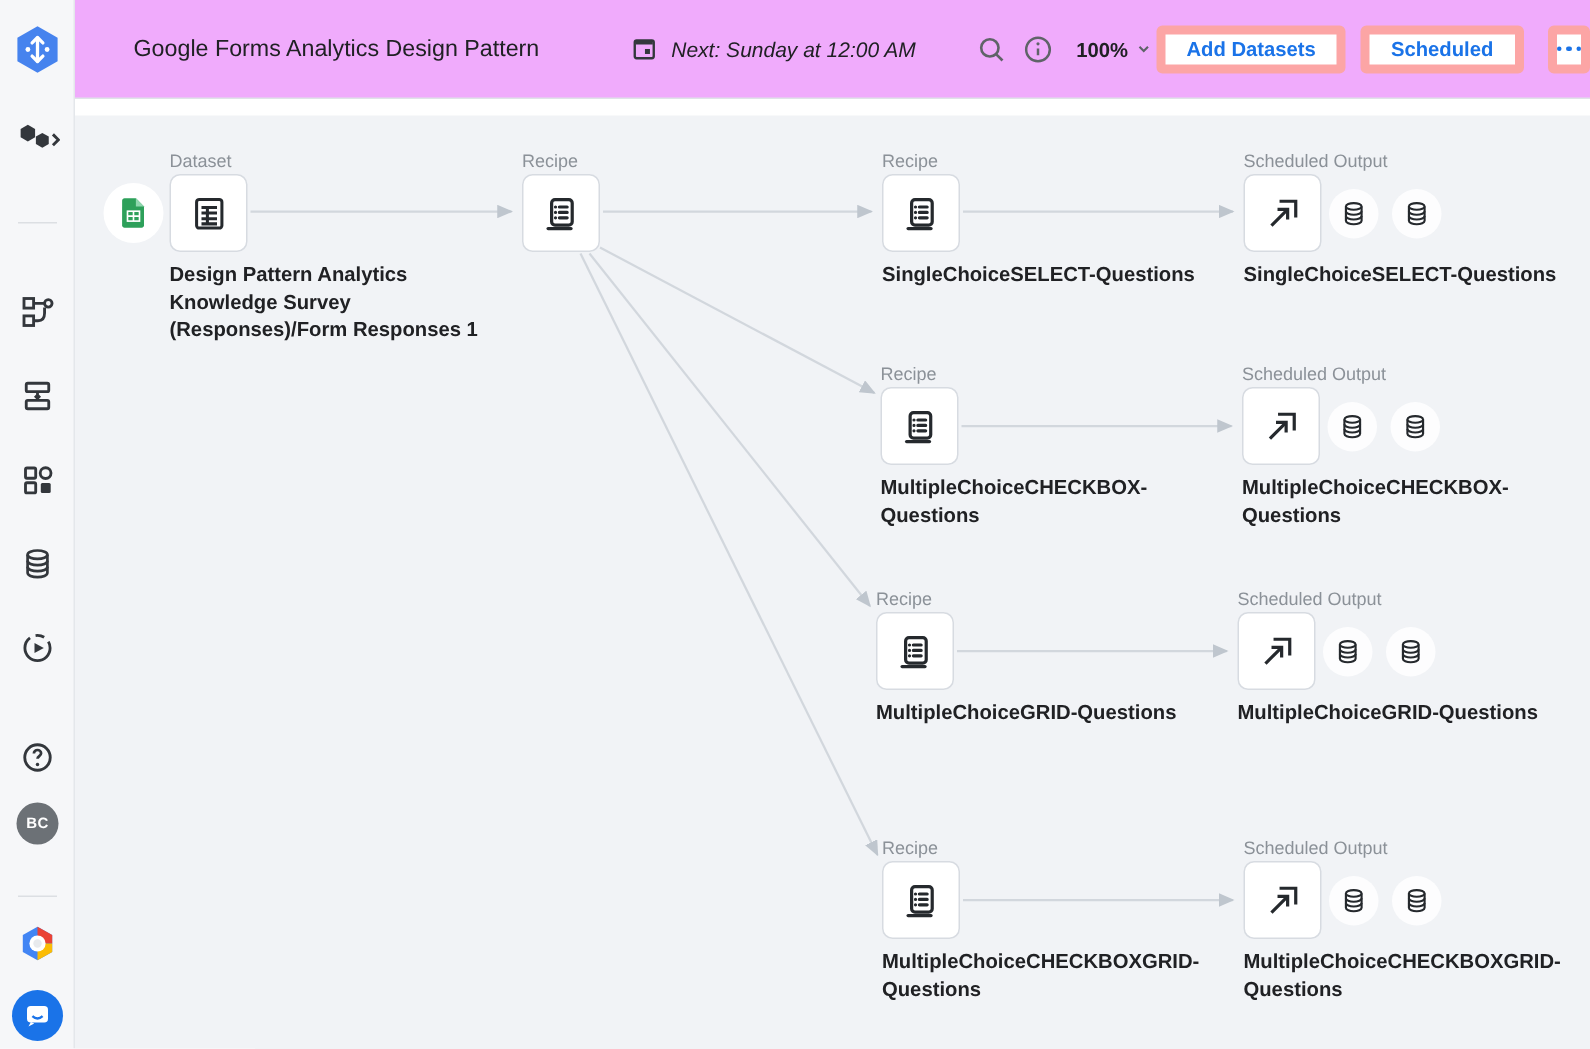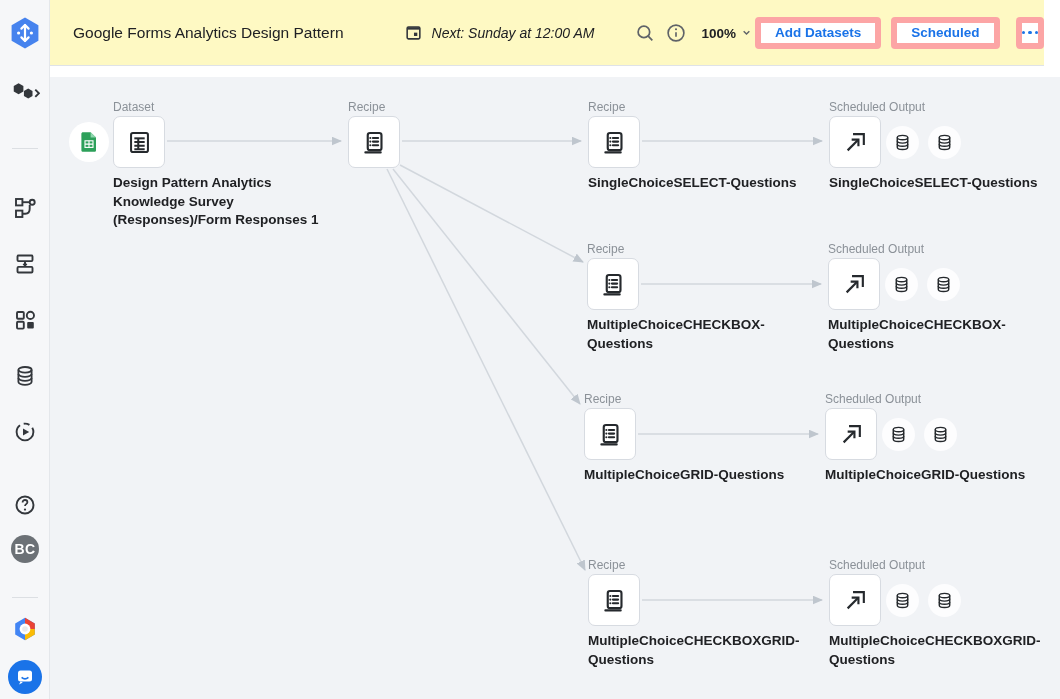--- a/index.html
+++ b/index.html
@@ -7,25 +7,25 @@
   body { font-family:"Liberation Sans", sans-serif; background:#fff; position:relative; }
 
   
   .rail { position:absolute; left:0; top:0; width:50px; height:699px;
           background:#f6f7f9; border-right:1px solid #e4e7eb; z-index:5; }
   .rail-item { position:absolute; left:0; width:50px; display:flex; justify-content:center; align-items:center; cursor:pointer; }
   .rail svg { display:block; }
   .rail-divider { position:absolute; left:12px; width:26px; height:1px; background:#dcdfe3; }
   .ic-dark { color:#33373c; }
   .avatar { width:28px; height:28px; border-radius:50%; background:#6c7176; color:#fff;
-            font-size:14px; font-weight:bold; display:flex; align-items:center; justify-content:center; letter-spacing:.3px; }
+            font-size:10px; font-weight:bold; display:flex; align-items:center; justify-content:center; letter-spacing:.3px; }
   .chat-bub { width:34px; height:34px; border-radius:50%; background:#1a73e8; display:flex; align-items:center; justify-content:center; }
 
   
-  .header { position:absolute; left:34px; top:0; width:1010px; height:66px; background:#fef9c3;
+  .header { position:absolute; left:50px; top:0; width:1010px; height:66px; background:#f0abfc;
             border-bottom:1px solid #dfe3e8; display:flex; align-items:center; padding-left:28px; z-index:4; }
   .flow-title { font-size:15.5px; color:#202124; margin-left:11px; white-space:nowrap; }
   .sched-group { display:flex; align-items:center; margin-left:60px;font-style:italic; }
   .sched-text { font-size:14px; color:#202124; margin-left:9px; white-space:nowrap; }
   .vdiv { width:1px; height:34px; background:#dadce0; margin-left:22px; }
   .hicon { display:flex; align-items:center; justify-content:center; width:30px; height:30px; cursor:pointer; color:#5f6368; }
   .zoom-ctl { display:flex; align-items:flex-end; margin-left:14px; cursor:pointer; color:#202124; font-size:13.5px; font-weight:bold; }
   .zoom-ctl .caret { color:#5f6368; margin-left:2px; }
   .btn { height:32px; padding:0 14px; background:#fff; border:6px solid #fca5a5; border-radius:4px;
          color:#1a73e8; font-family:Liberation Sans, sans-serif; font-size:13.5px; font-weight:bold; cursor:pointer; white-space:nowrap; }

